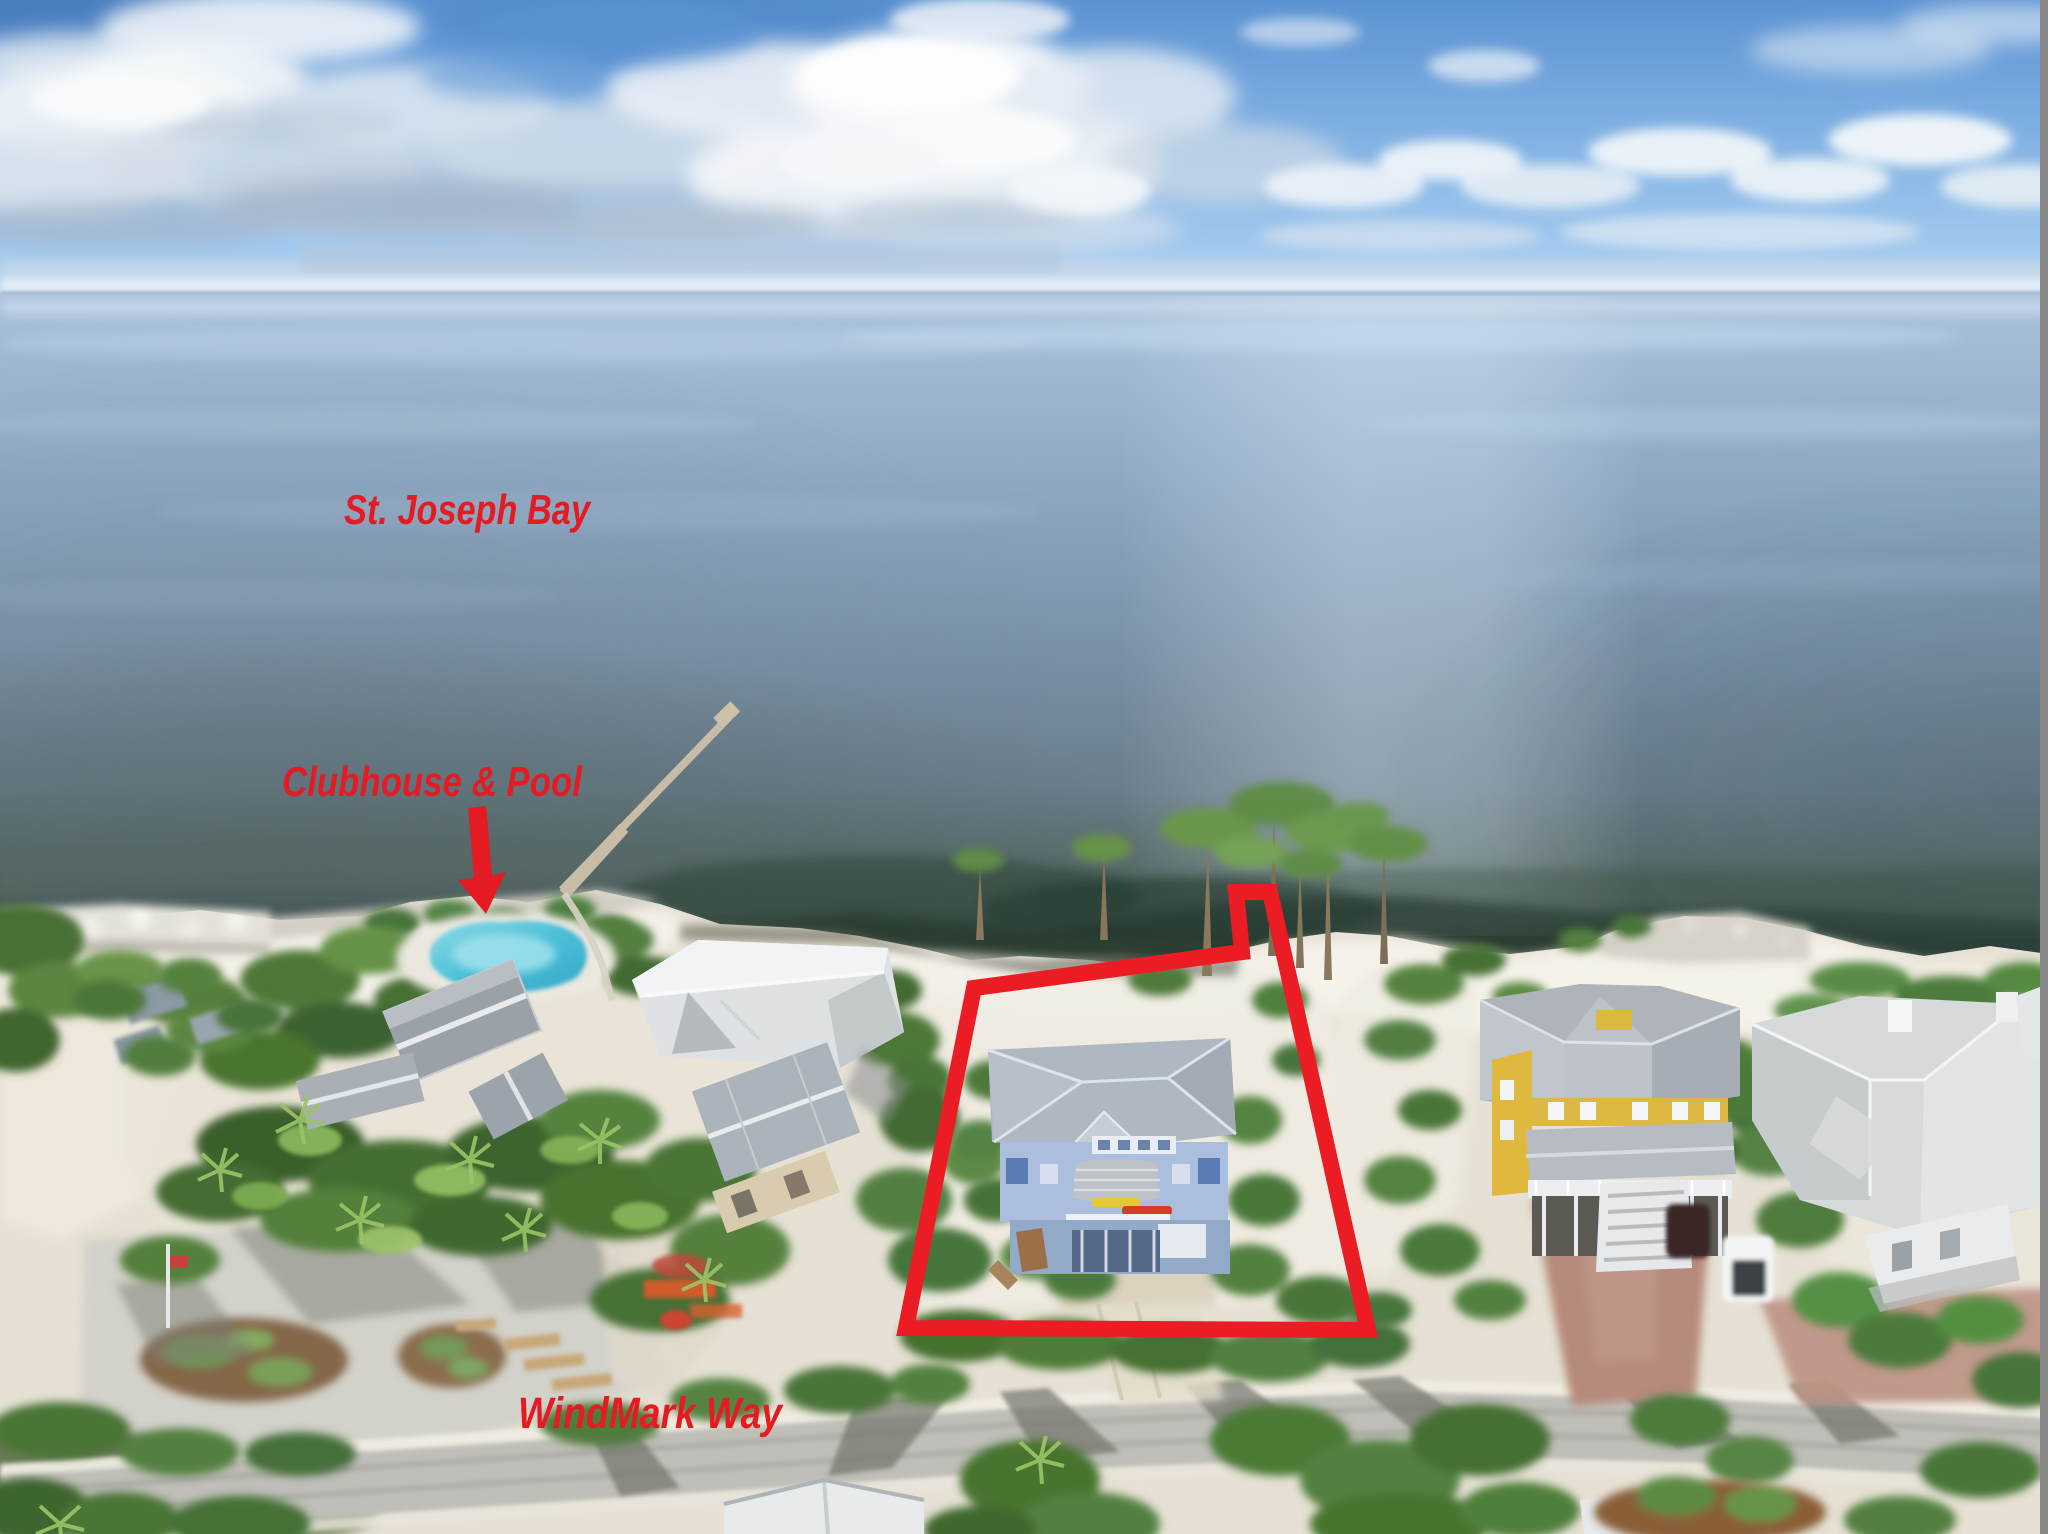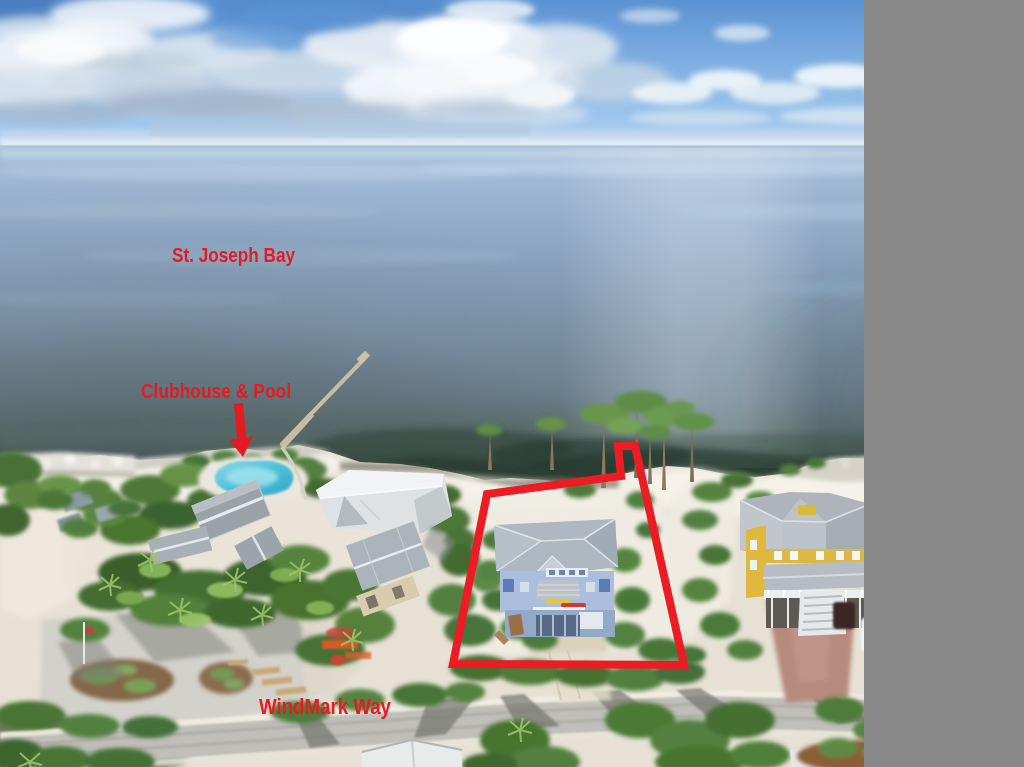--- a/index.html
+++ b/index.html
@@ -1,16 +1,16 @@
 <!DOCTYPE html>
 <html><head>
 <meta charset="utf-8">
 <style>
 html,body{margin:0;padding:0;background:#888;}
-#stage{width:864px;height:767px;overflow:hidden;position:relative;font-family:"Liberation Sans",sans-serif;}
+#stage{width:1020px;height:767px;overflow:hidden;position:relative;font-family:"Liberation Sans",sans-serif;font-style:italic;}
 svg{display:block;}
 </style>
 </head>
 <body>
 <div id="stage">
 <svg width="1024" height="767" viewBox="0 0 1024 767">
 <defs>
 <linearGradient id="skyg" x1="0" y1="0" x2="0" y2="1">
 <stop offset="0" stop-color="#5b92d2"></stop>
 <stop offset="0.3" stop-color="#75a7de"></stop>

